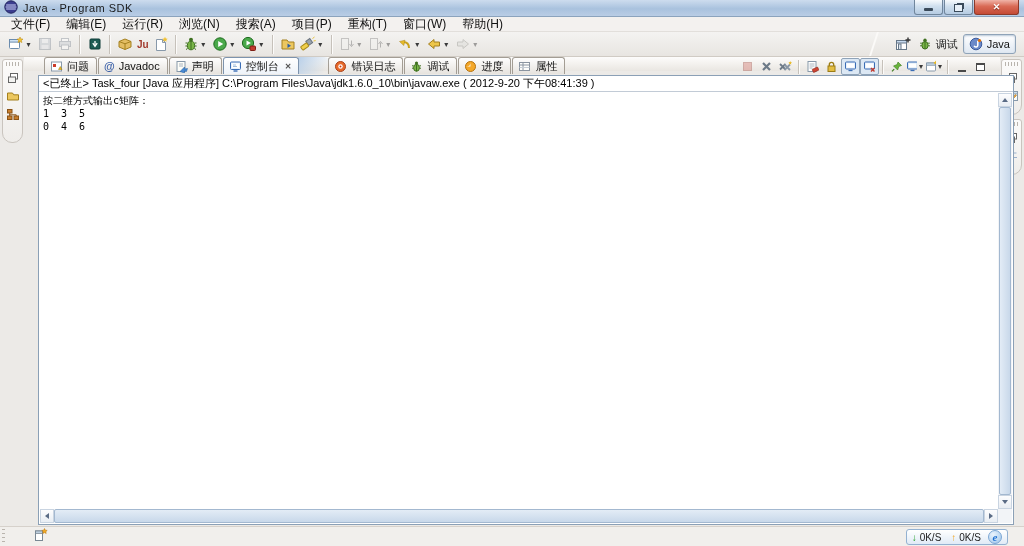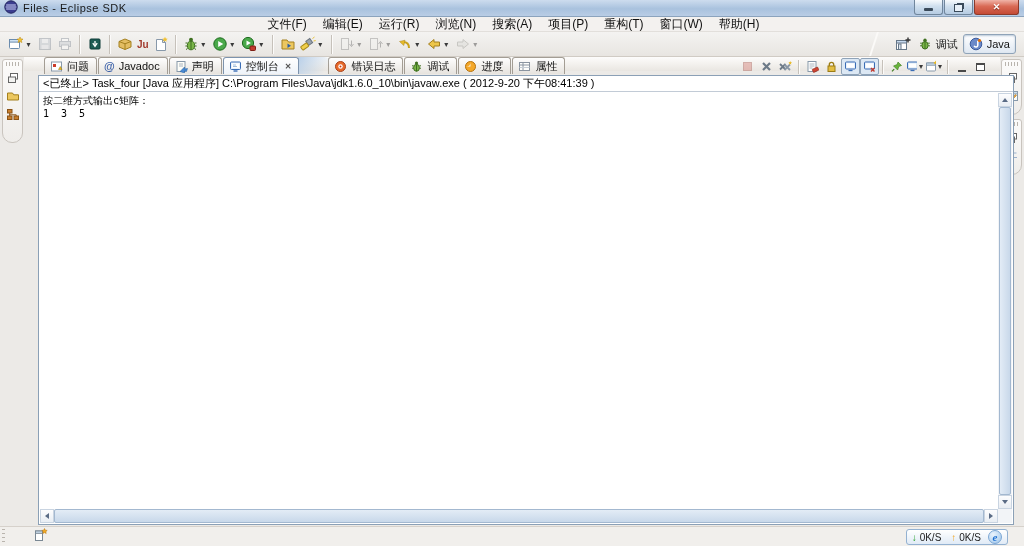--- a/index.html
+++ b/index.html
@@ -15,21 +15,21 @@
   .winbtn { width:29px; height:15px; border:1px solid #70869c; border-top:none;
     border-radius:0 0 3px 3px; background:linear-gradient(#f7fafd,#cfdfee 45%,#b6cce2);
     display:flex; align-items:center; justify-content:center; margin-left:1px; }
   .winbtn.close { width:45px; background:linear-gradient(#f0b4a8,#d96a55 45%,#c44a35); border-color:#8c3a2a;
     color:#fff; font-size:9px; font-weight:bold; text-shadow:0 1px 1px #7c2a1c; }
   .glyph-min { width:9px; height:3px; background:#3a4a5a; border-radius:1px; margin-top:4px; }
   .glyph-restore { width:9px; height:8px; border:1px solid #3a4a5a; background:#e8f0f8; box-shadow:2px -2px 0 -1px #3a4a5a; margin-top:2px; }
 
   
   .menubar { position:absolute; left:0; top:17px; width:1024px; height:15px; background:#f3f1ef;
-    display:flex; align-items:center; padding-left:3px; border-bottom:1px solid #e2dfdb;justify-content:center; }
+    display:flex; align-items:center; padding-left:3px; border-bottom:1px solid #e2dfdb; }
   .menu-item { padding:0 8px; font-size:12px; height:15px; line-height:15px; }
 
   
   .toolbar { position:absolute; left:0; top:32px; width:1024px; height:25px;
     background:linear-gradient(#f4f3f1,#e8e5e1); border-bottom:1px solid #d0cbc4;
     display:flex; align-items:center; padding-left:6px; }
   .tbtn { display:inline-flex; align-items:center; justify-content:center; height:22px; padding:0 2px; border-radius:2px; }
   .tbtn svg { display:block; }
   .tbtn.dis { opacity:.45; }
   .dd { font-size:8px; color:#3a3a3a; width:9px; text-align:center; }
@@ -108,21 +108,21 @@
 </head>
 <body>
 
 <div class="titlebar">
   <span>
     <svg width="14" height="14">
         <circle cx="7" cy="7" r="6.2" fill="#3b3d8f" stroke="#23255e"></circle>
         <path d="M2.2 5h9.6M1.6 7h10.8M2.2 9h9.6" stroke="#cdd3f5" stroke-width="1" fill="none"></path>
       </svg>
   </span>
-  <span class="ttl">Files - Eclipse SDK</span>
+  <span class="ttl">Java - Program SDK</span>
   <div class="winbtns">
     <div class="winbtn">
         <div class="glyph-min"></div>
       </div>
     <div class="winbtn">
         <div class="glyph-restore"></div>
       </div>
     <div class="winbtn close">
         <span>✕</span>
       </div>
@@ -490,20 +490,21 @@
         <span class="mini-max"></span>
       </span>
   </div>
 </div>
 
 <div class="console">
   <div class="console-desc">&lt;已终止&gt; Task_four [Java 应用程序] C:\Program Files\Java\jdk1.6.0_10\bin\javaw.exe ( 2012-9-20 下午08:41:39 )</div>
   <div class="console-text">
     <div class="cline">按二维方式输出c矩阵：</div>
     <div class="cline">1  3  5</div>
+    <div class="cline">0  4  6</div>
     <div class="vscroll">
       <div class="sb-arrow" style="position:absolute;top:0;left:0;">
           <div class="tri up"></div>
         </div>
       <div class="vthumb"></div>
       <div class="sb-arrow" style="position:absolute;bottom:0;left:0;">
           <div class="tri down"></div>
         </div>
     </div>
     <div class="hscroll">

